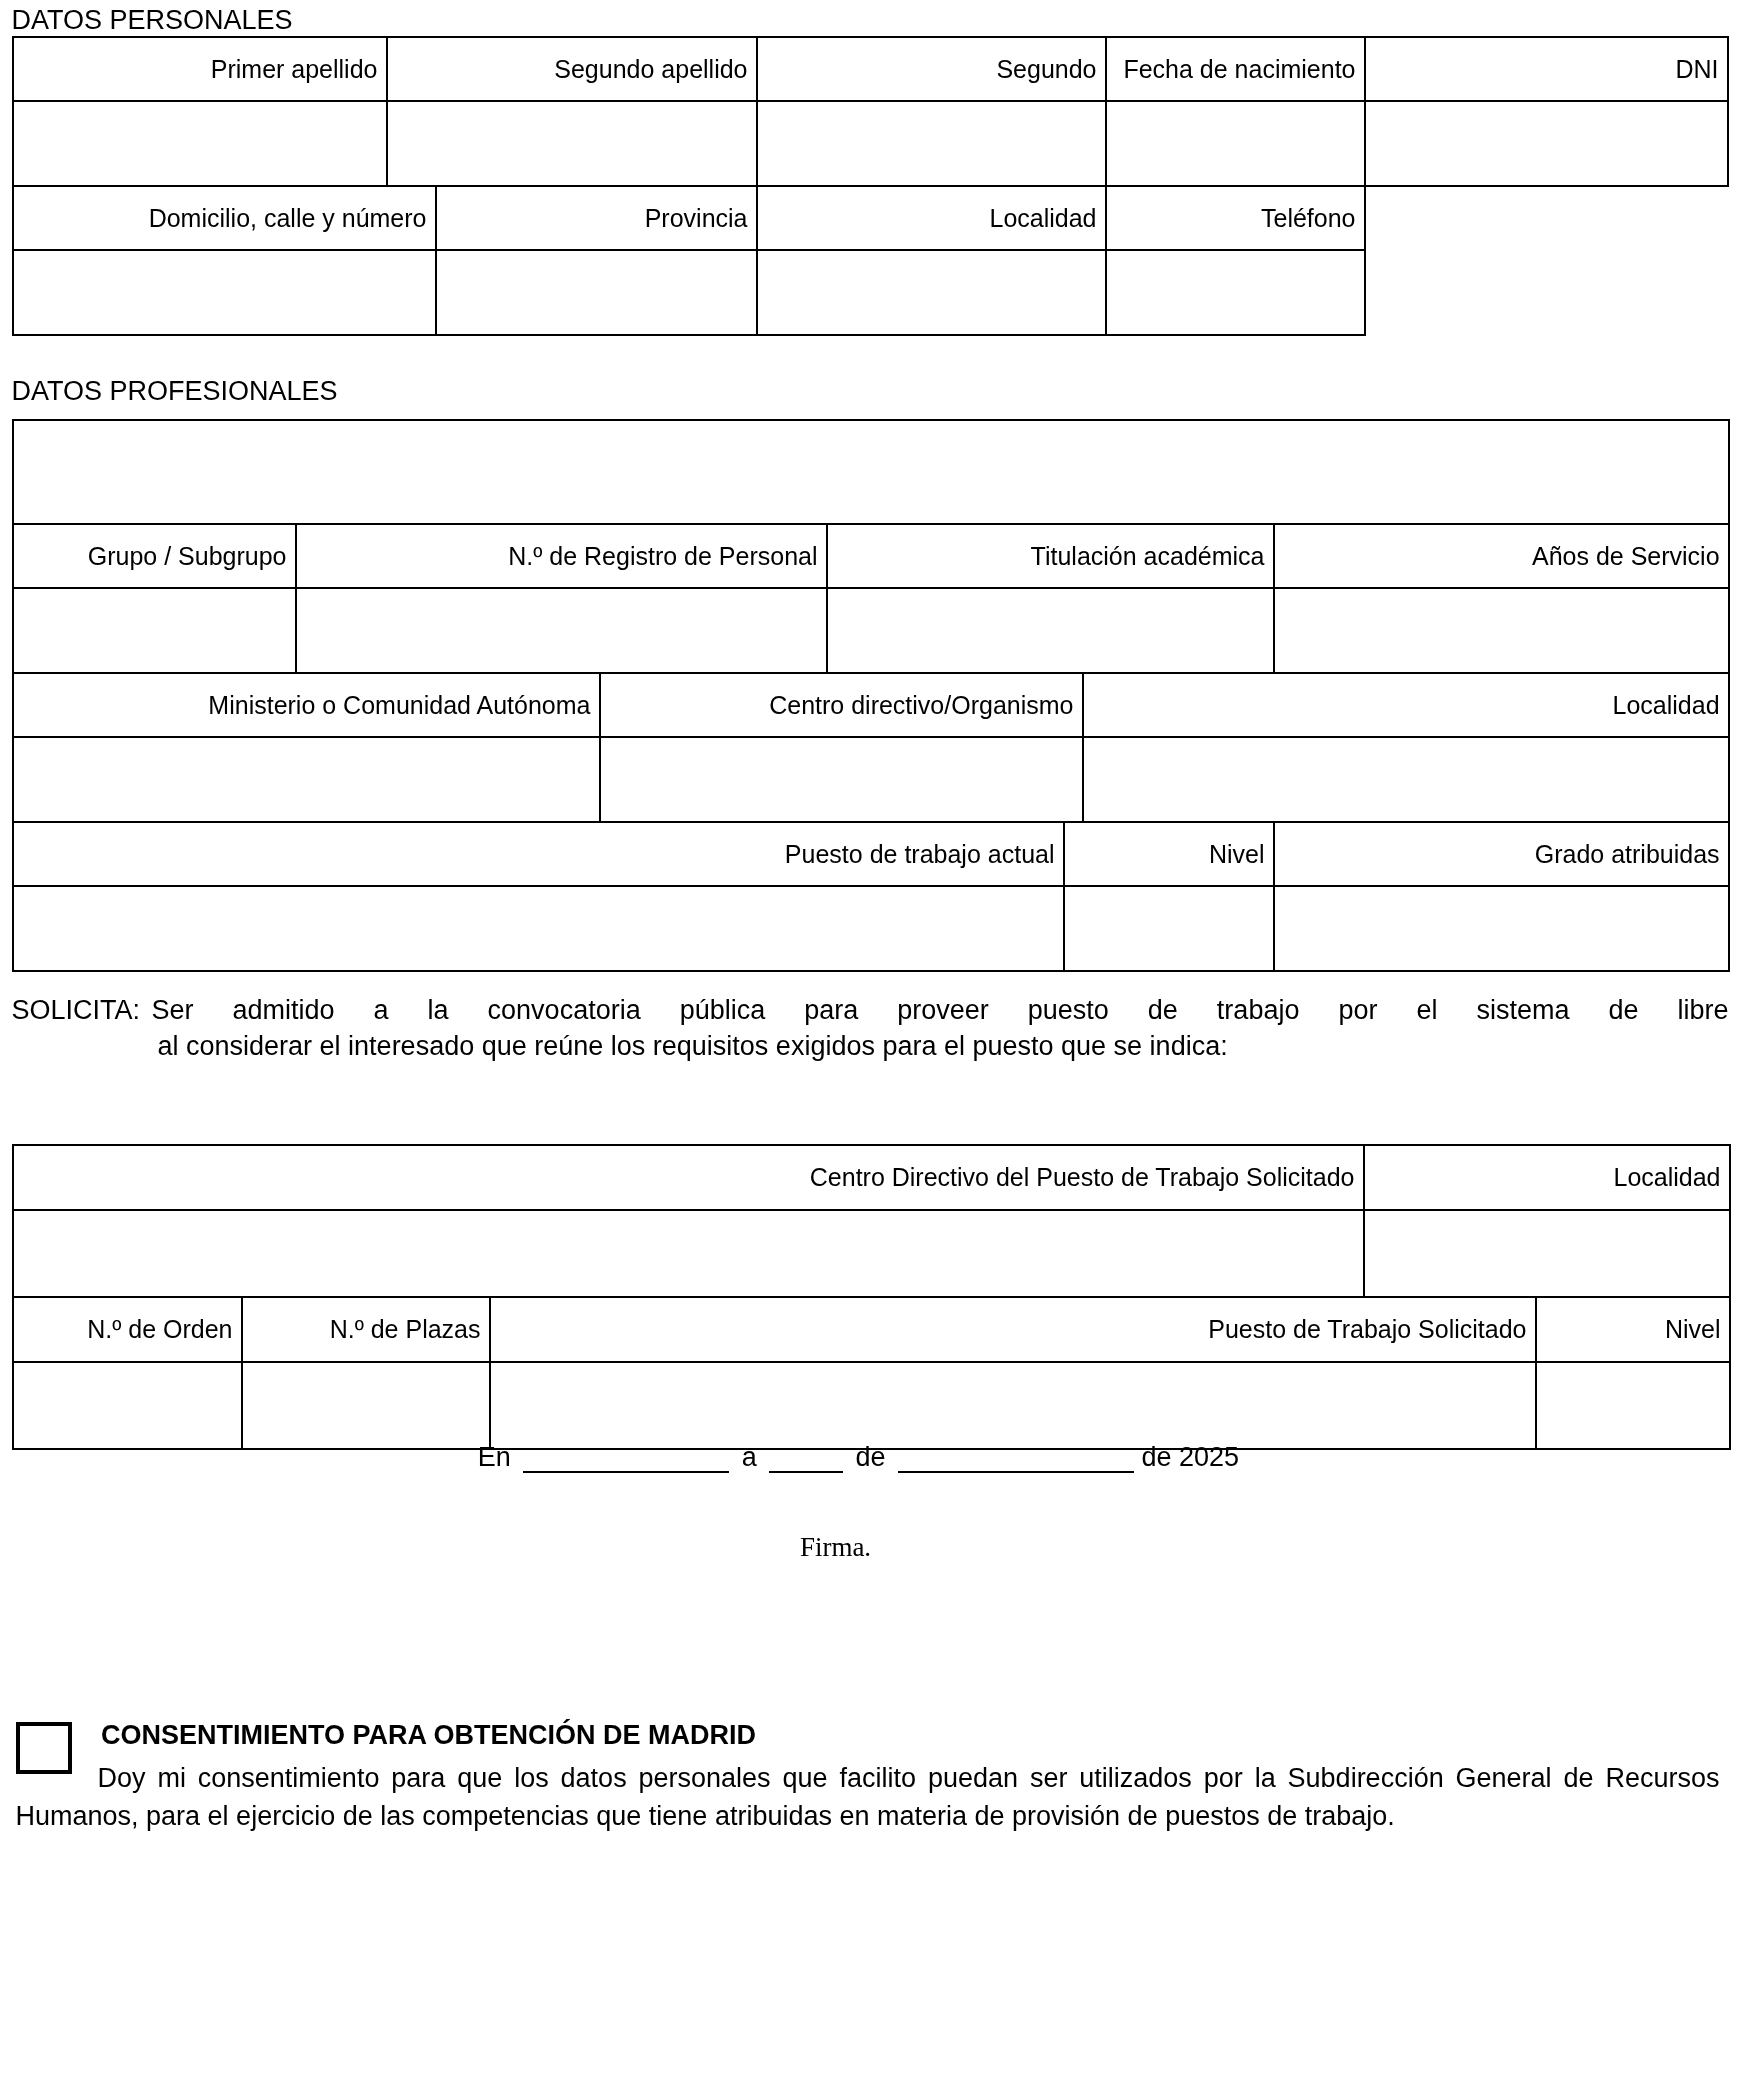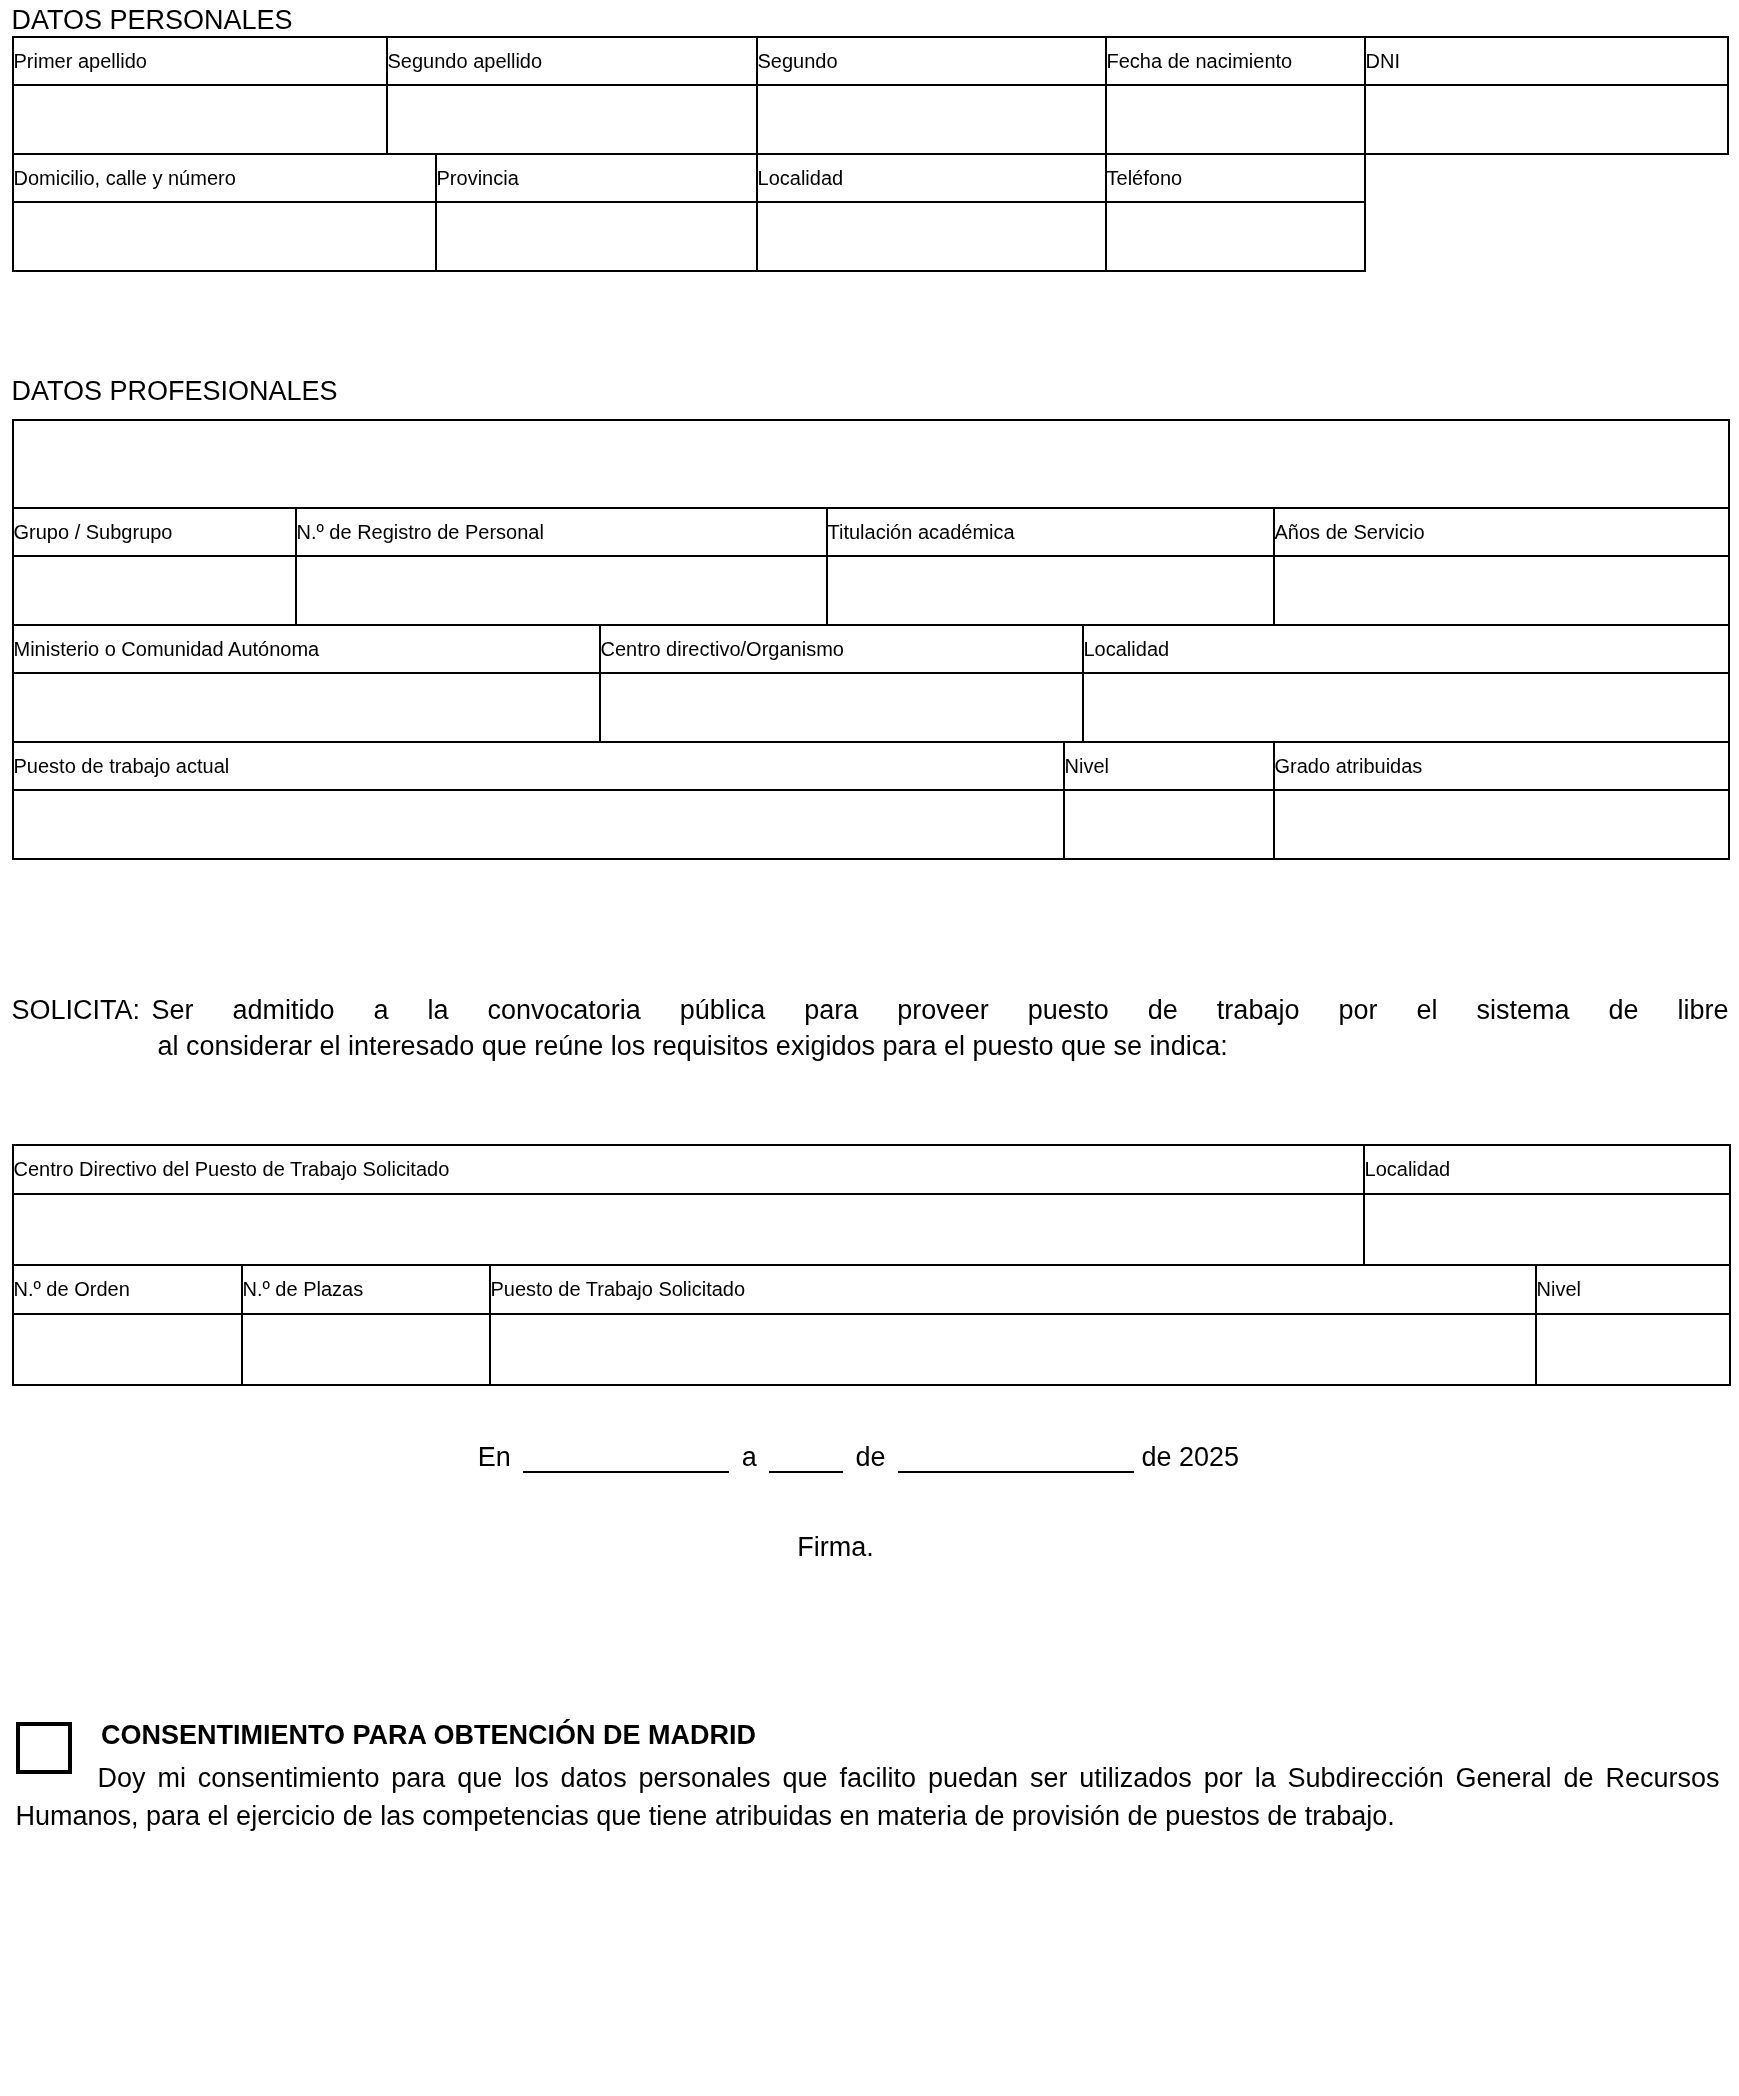--- a/index.html
+++ b/index.html
@@ -31,24 +31,24 @@
 
   
   .ftable {
     position: absolute;
     border-collapse: collapse;
     table-layout: fixed;
     background: #fff;
   }
   .ftable td {
     border: 2.5px solid #000;
-    padding: 0;
-    text-align: left;
+    padding: 8px;
+    text-align: right;
     vertical-align: middle;
-    font-size: 20px;
+    font-size: 25px;
     line-height: 1.15;
   }
   .ftable td.label { height: 46px; }
   .ftable td.blank-tall { height: 67px; }
   .ftable td.label-big { height: 47px; }
 
   #table-personales { left: 11.5px; top: 36px; width: 1717px; }
   #table-profesionales { left: 11.5px; top: 419px; width: 1717px; }
   #table-solicitado { left: 11.5px; top: 1144px; width: 1717px; }
 
@@ -109,20 +109,21 @@
   .rule-month { width: 236px; }
   .date-word { padding: 0 4.9px; }
 
   #signature-label {
     position: absolute;
     left: 0;
     top: 1532px;
     width: 1671px;
     text-align: center;
     font-size: 27px;
+    font-family: Liberation Serif, serif;
   }
 
   
   #consent-checkbox {
     position: absolute;
     left: 15.5px;
     top: 1722px;
     width: 56px;
     height: 52px;
     border: 4.1px solid #000;

